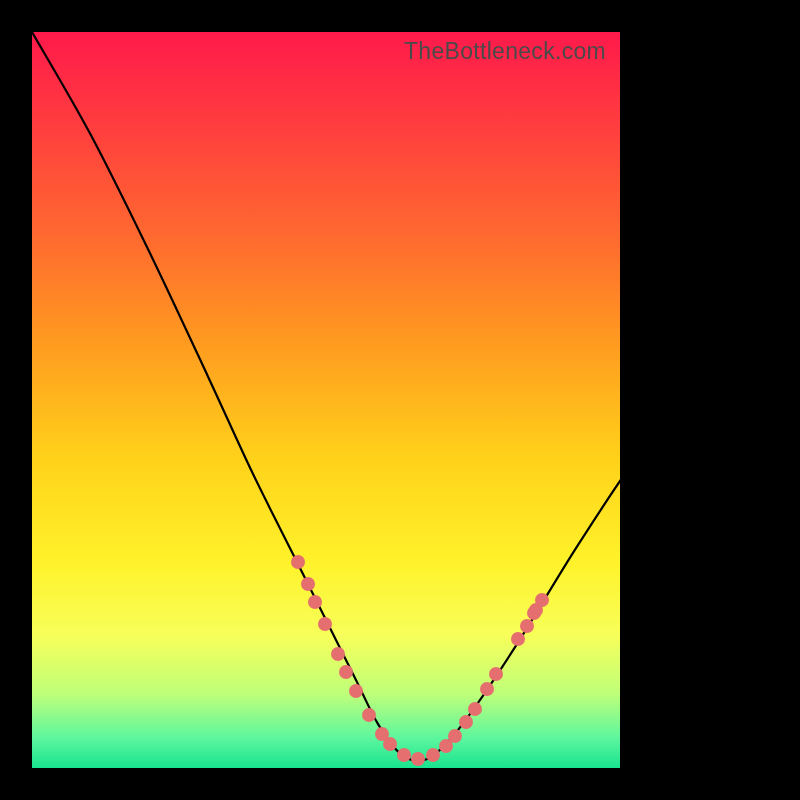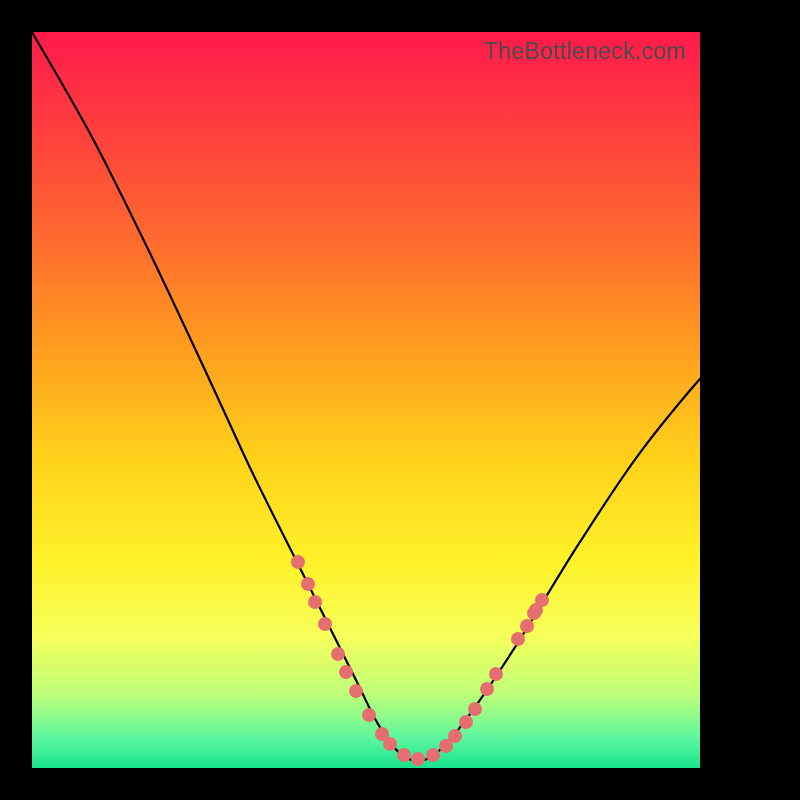--- a/index.html
+++ b/index.html
@@ -16,21 +16,21 @@
     top: 0;
     left: 0;
     width: 800px;
     height: 800px;
     background: #000;
   }
   .plot {
     position: absolute;
     top: 32px;
     left: 32px;
-    width: 668px;
+    width: 588px;
     height: 736px;
     overflow: hidden;
     background: linear-gradient(to bottom,
       #ff1a4b 0%,
       #ff3b3f 12%,
       #ff6a2f 28%,
       #ff9a20 42%,
       #ffd21a 58%,
       #fff22a 72%,
       #f7ff5a 82%,

